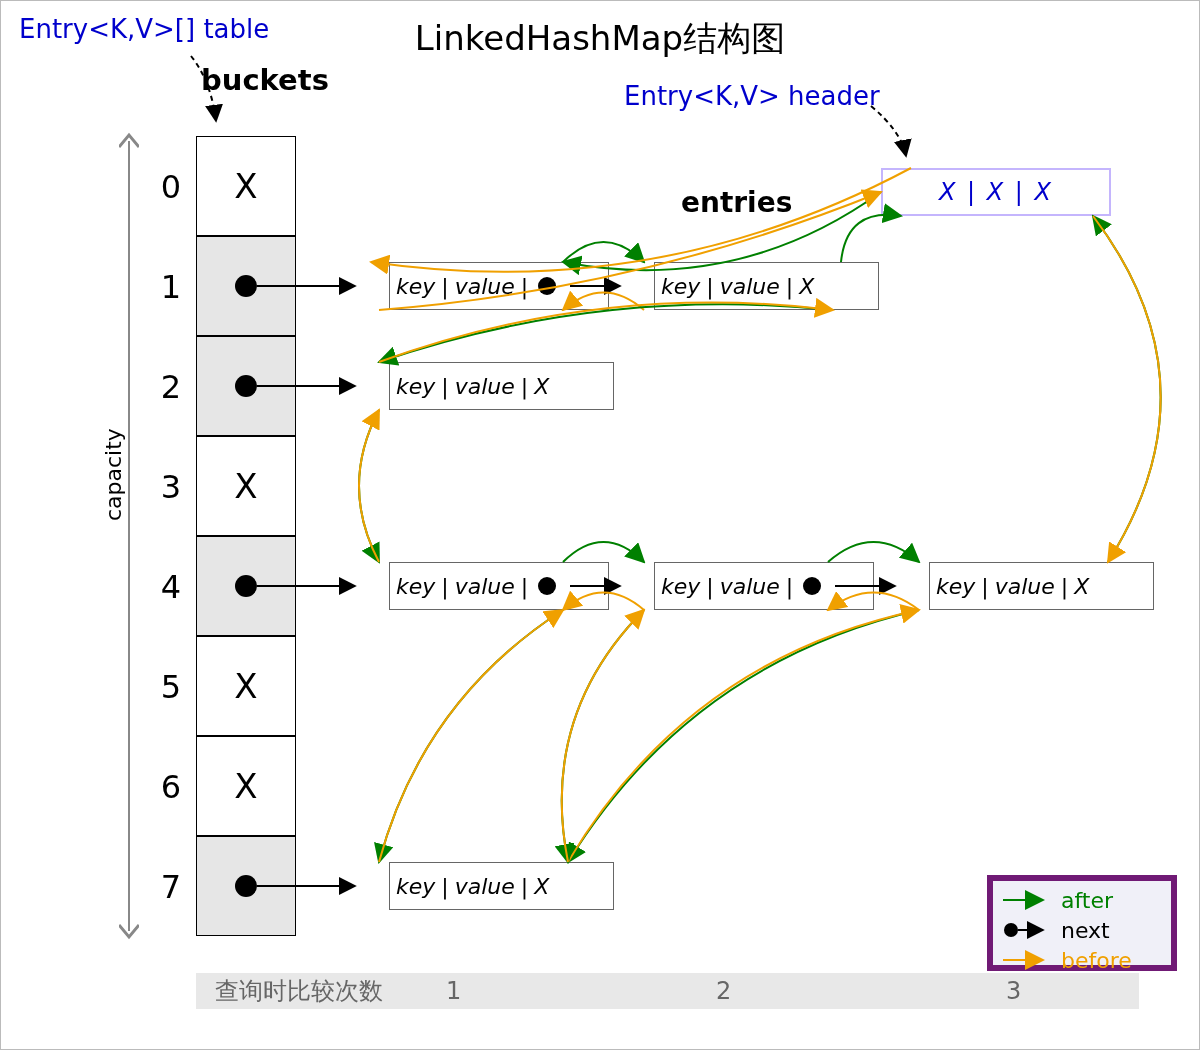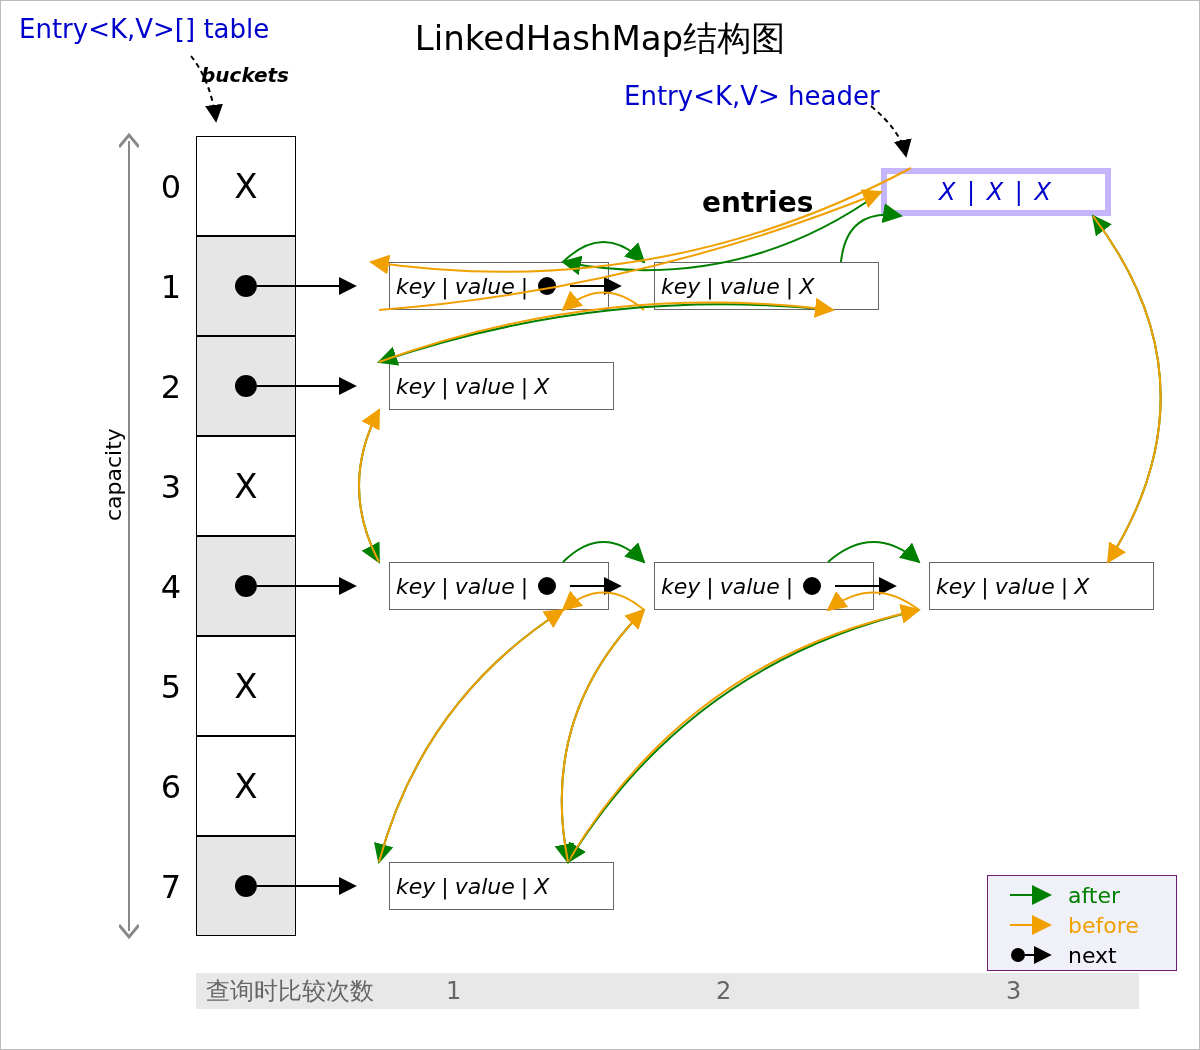--- a/index.html
+++ b/index.html
@@ -39,30 +39,28 @@
   }
   .lbl-header {
     position: absolute;
     left: 623px; top: 80px;
     color: #0000cc;
     font-size: 26px;
   }
   .lbl-buckets {
     position: absolute;
     left: 200px; top: 62px;
-    font-size: 20px;
+    font-size: 29px;
     font-weight: bold;
-    font-style: italic;
   }
   .lbl-entries {
     position: absolute;
     left: 680px; top: 185px;
     font-size: 28px;
     font-weight: bold;
-    margin-left: 21px;
   }
   .lbl-capacity {
     position: absolute;
     left: 100px; top: 520px;
     transform: rotate(-90deg);
     transform-origin: left top;
     font-size: 22px;
   }
   .bucket {
     position: absolute;
@@ -102,60 +100,60 @@
     width: 18px; height: 18px;
     border-radius: 50%;
     background: #000;
     margin: 0 10px;
     flex: none;
   }
   .entry .t { padding: 0 6px; }
   .header-entry {
     position: absolute;
     height: 48px;
-    border: 6px solid #c4b5fd;
+    border: 2px solid #c4b5fd;
     background: #fff;
     box-sizing: border-box;
     color: #0000cc;
     font-size: 24px;
     font-style: italic;
     display: flex;
     align-items: center;
     justify-content: center;
     letter-spacing: 2px;
   }
   .legend {
     position: absolute;
     right: 22px;
     bottom: 78px;
     width: 190px;
     height: 96px;
-    border: 1px solid #701a75;
+    border: 6px solid #701a75;
     background: #f0f0f8;
     box-sizing: border-box;
     font-size: 22px;
-    padding: 4px 20px;
+    padding: 4px 8px;
   }
   .legend .row { display: flex; align-items: center; height: 30px; }
   .legend .after { color: #008000; }
   .legend .before { color: #f0a000; }
   .legend .next { color: #000; }
   .footer {
     position: absolute;
     left: 195px;
     bottom: 40px;
     right: 60px;
     height: 36px;
     background: #e8e8e8;
     color: #666;
     font-size: 24px;
     display: flex;
     align-items: center;
   }
-  .footer .lbl { width: 220px; padding-left: 10px; }
+  .footer .lbl { width: 220px; padding-left: 19px; }
   .footer .n1 { position: absolute; left: 250px; }
   .footer .n2 { position: absolute; left: 520px; }
   .footer .n3 { position: absolute; left: 810px; }
 </style>
 </head>
 <body>
 
 <div class="canvas">
 
   <div class="title">LinkedHashMap结构图</div>
@@ -307,30 +305,30 @@
 
   <div class="legend">
     <div class="row">
       <svg width="60" height="20">
           <line x1="2" y1="10" x2="42" y2="10" stroke="#008000" stroke-width="2" marker-end="url(#ar-green)"></line>
         </svg>
       <span class="after">after</span>
     </div>
     <div class="row">
       <svg width="60" height="20">
-          <line x1="2" y1="10" x2="42" y2="10" stroke="#f0a000" stroke-width="2" marker-end="url(#ar-orange)"></line>
-        </svg>
-      <span class="before">before</span>
-    </div>
-    <div class="row">
-      <svg width="60" height="20">
           <circle cx="10" cy="10" r="7" fill="#000"></circle>
           <line x1="17" y1="10" x2="42" y2="10" stroke="#000" stroke-width="2" marker-end="url(#ar-black)"></line>
         </svg>
       <span class="next">next</span>
+    </div>
+    <div class="row">
+      <svg width="60" height="20">
+          <line x1="2" y1="10" x2="42" y2="10" stroke="#f0a000" stroke-width="2" marker-end="url(#ar-orange)"></line>
+        </svg>
+      <span class="before">before</span>
     </div>
   </div>
 
   <div class="footer">
     <span class="lbl">查询时比较次数</span>
     <span class="n1">1</span>
     <span class="n2">2</span>
     <span class="n3">3</span>
   </div>
 

